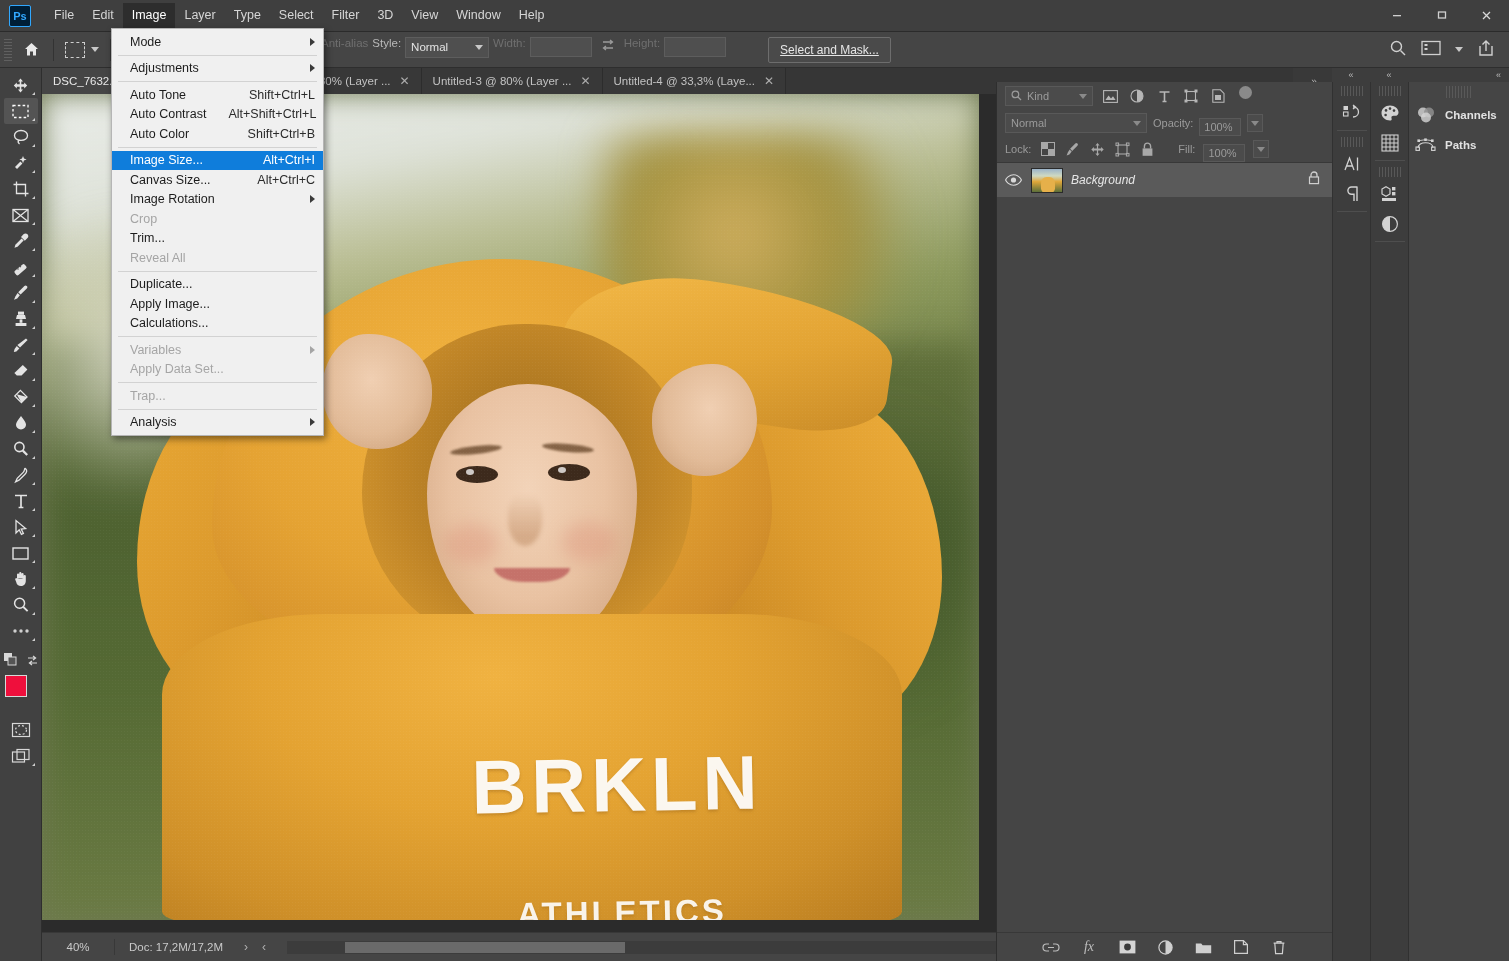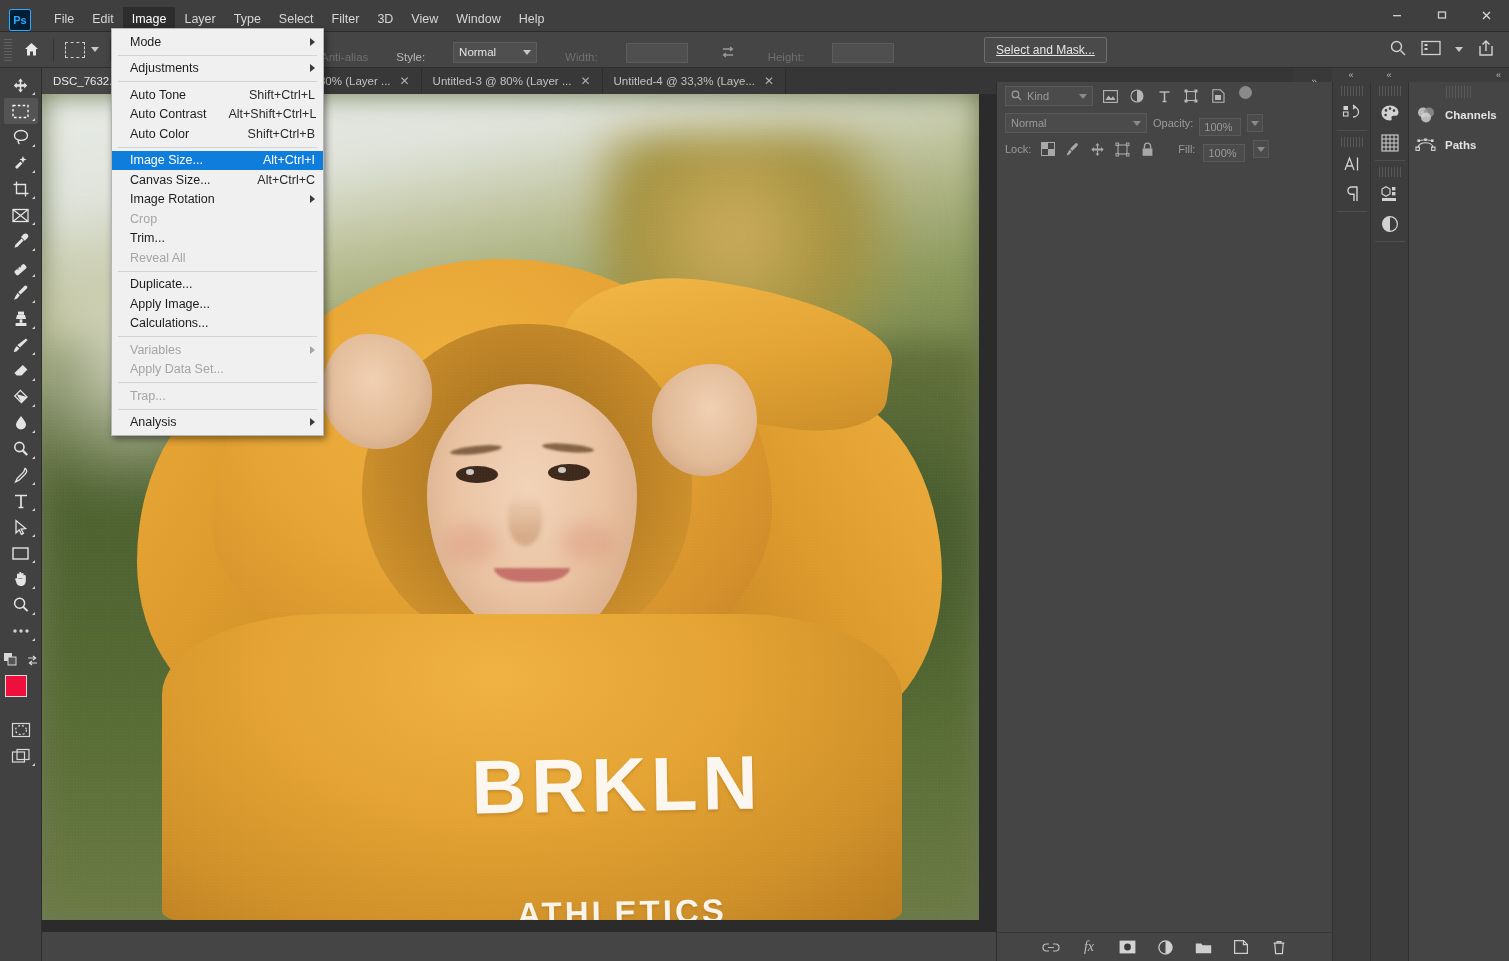--- a/index.html
+++ b/index.html
@@ -8,21 +8,21 @@
     background: #3b3b3b;
     font-family: "Liberation Sans", sans-serif;
     overflow: hidden;
     -webkit-font-smoothing: antialiased;
   }
   #app { position: relative; width: 1509px; height: 961px; background: #454545; }
 
   
   .menubar {
     position: absolute; top: 0; left: 0; width: 1509px; height: 32px;
-    background: #3f3f3f; display: flex; align-items: flex-end;
+    background: #3f3f3f; display: flex; align-items: center;
     border-bottom: 1px solid #2b2b2b;
   }
   .ps-logo {
     width: 22px; height: 22px; margin-left: 9px; margin-right: 14px;
     background: #001e36; border: 1px solid #31a8ff; border-radius: 2px;
     color: #31a8ff; font-size: 11px; font-weight: bold;
     display: flex; align-items: center; justify-content: center;
     font-family: "Liberation Sans", sans-serif;
   }
   .menu-item {
@@ -397,21 +397,21 @@
       <svg width="17" height="17" viewBox="0 0 17 17">
           <path d="M8.5 2 L15 8 H13 V14.5 H10 V10.5 H7 V14.5 H4 V8 H2 Z" fill="#e8e8e8"></path>
         </svg>
     </div>
     <div class="opt-sep"></div>
     <div class="opt-preset">
       <div class="marquee-ico"></div>
       <div class="caret-dn"></div>
     </div>
     <div class="opt-sep"></div>
-    <div style="display:flex;align-items:flex-end;gap:28px;margin-left:186px;">
+    <div style="display:flex;align-items:flex-start;gap:4px;margin-left:186px;">
       <div style="display:flex;align-items:center;gap:6px;">
         <div class="opt-chk"></div>
         <span class="opt-label dim">Anti-alias</span>
       </div>
       <span class="opt-label">Style:</span>
       <div class="opt-select">
         <span>Normal</span>
         <span class="caret-dn"></span>
       </div>
       <span class="opt-label dim">Width:</span>
@@ -668,20 +668,31 @@
       <div class="photo-grain"></div>
     </div>
 
     <div class="vscroll">
       <div class="vs-arrow" style="top:0">▲</div>
       <div class="vthumb"></div>
       <div class="vs-arrow" style="bottom:0">▼</div>
     </div>
   </div>
 
+  <div class="statusbar">
+    <div class="sb-zoom">40%</div>
+    <div class="sb-sep"></div>
+    <div class="sb-doc">Doc: 17,2M/17,2M</div>
+    <div class="sb-arrow">›</div>
+    <div class="sb-arrow">‹</div>
+    <div class="hscroll">
+      <div class="hthumb"></div>
+    </div>
+    <div class="sb-arrow">›</div>
+  </div>
 
   <div class="collapse-row">
     <div class="col-arr" style="width:38px">«</div>
     <div class="col-arr" style="width:38px">«</div>
     <div class="col-arr" style="width:101px;justify-content:flex-end;padding-right:8px">«</div>
   </div>
 
   <div class="panel-layers">
 
     <div class="filter-row">
@@ -777,20 +788,38 @@
             <rect x="1.6" y="6.4" width="9.8" height="7.4" fill="#a8a8a8"></rect>
           </svg>
       </div>
       <span class="mini-label" style="margin-left:14px">Fill:</span>
       <div class="mini-field">100%</div>
       <div class="mini-car">
         <span class="caret-dn" style="border-top-color:#8a8a8a"></span>
       </div>
     </div>
 
+    <div class="layers-list">
+      <div class="layer-row">
+        <div class="eye-ic">
+          <svg width="17" height="12" viewBox="0 0 17 12">
+              <path d="M8.5 0.8 C12.5 0.8 15.8 4 16.4 6 C15.8 8 12.5 11.2 8.5 11.2 C4.5 11.2 1.2 8 0.6 6 C1.2 4 4.5 0.8 8.5 0.8 Z" fill="none" stroke="#d9d9d9" stroke-width="1.1"></path>
+              <circle cx="8.5" cy="6" r="2.6" fill="#d9d9d9"></circle>
+            </svg>
+        </div>
+        <div class="layer-thumb"></div>
+        <div class="layer-name">Background</div>
+        <div class="layer-lock">
+          <svg width="12" height="14" viewBox="0 0 12 14">
+              <path d="M3 6 V4 A3 3 0 0 1 9 4 V6" fill="none" stroke="#cfcfcf" stroke-width="1.3"></path>
+              <rect x="1.5" y="6" width="9" height="6.6" fill="none" stroke="#cfcfcf" stroke-width="1.2"></rect>
+            </svg>
+        </div>
+      </div>
+    </div>
 
     <div class="layers-footer">
       <div class="lf-ic">
         <svg width="18" height="11" viewBox="0 0 18 11">
             <path d="M7 2 H4.5 A3.4 3.4 0 0 0 4.5 9 H7 M11 2 H13.5 A3.4 3.4 0 0 1 13.5 9 H11 M6 5.5 H12" fill="none" stroke="#bdbdbd" stroke-width="1.2"></path>
           </svg>
       </div>
       <div class="lf-ic">
         <span style="font-family:'Liberation Serif',serif;font-style:italic;font-size:14px;color:#bdbdbd;">fx</span>
       </div>

